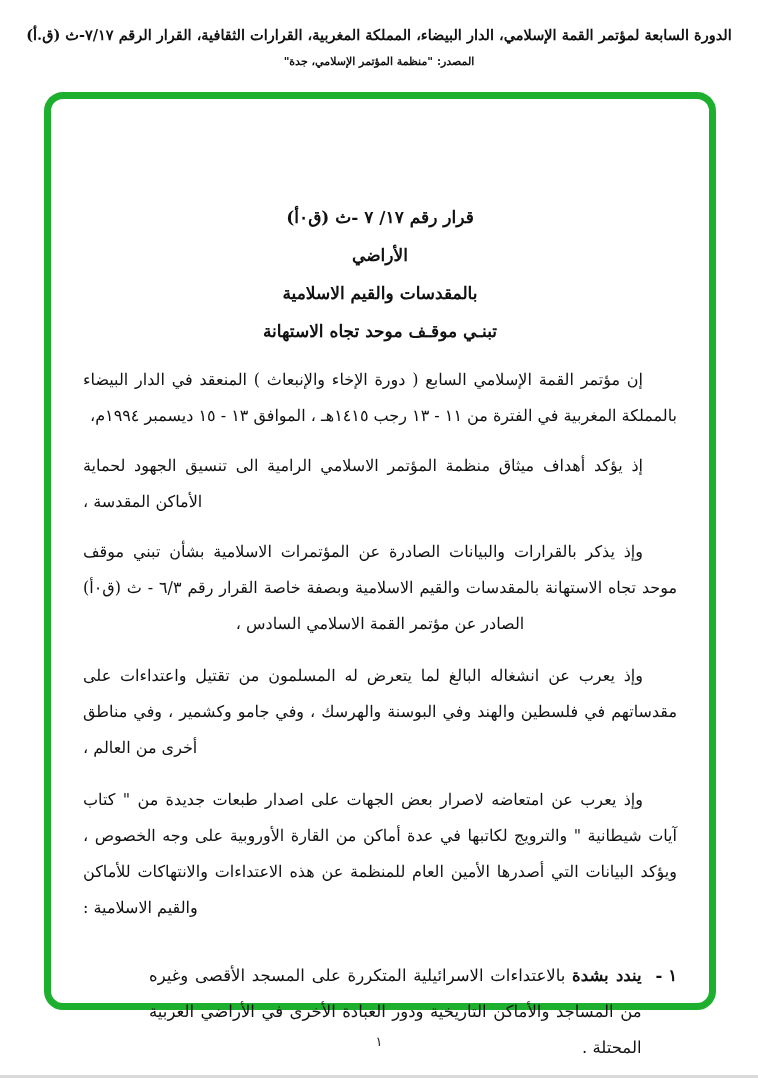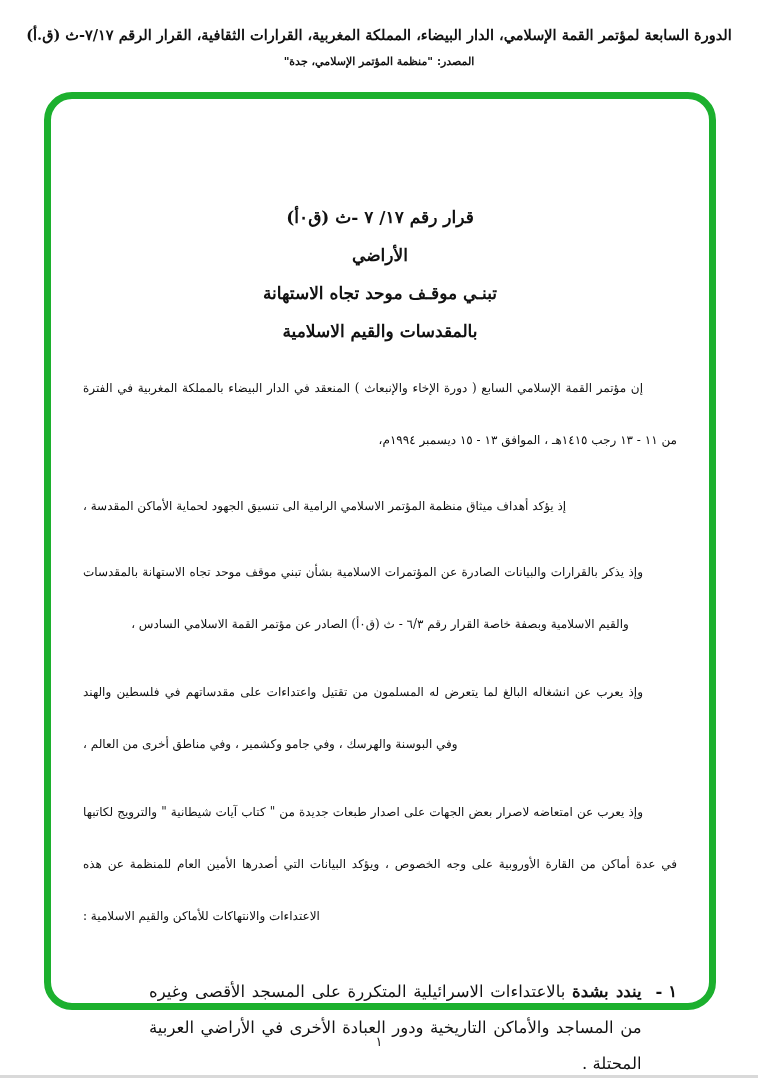--- a/index.html
+++ b/index.html
@@ -41,33 +41,33 @@
   }
   
   .green-box {
     position: absolute;
     top: 92px;
     left: 44px;
     width: 672px;
     height: 918px;
     box-sizing: border-box;
     border: 7px solid #1cb02e;
-    border-radius: 28px;
+    border-radius: 19px;
     padding: 99px 32px 16px 32px;
     background: #ffffff;
   }
   .title-block {
     text-align: center;
     font-weight: bold;
     font-size: 17px;
     line-height: 38px;
   }
   .para {
-    font-size: 12px;
-    line-height: 52px;
+    font-size: 16px;
+    line-height: 36px;
     text-align: justify;
     text-align-last: right;
     text-indent: 34px;
     margin: 0;
   }
   .para.last-left   { text-align-last: left; }
   .para.last-center { text-align-last: center; }
   .para.last-right  { text-align-last: right; }
   .m1 { margin-top: 12px; }
   .m2 { margin-top: 14px; }
@@ -112,22 +112,22 @@
   <div class="db-header">
     <div class="db-line1">الدورة السابعة لمؤتمر القمة الإسلامي، الدار البيضاء، المملكة المغربية، القرارات الثقافية، القرار الرقم ٧/١٧-ث (ق.أ)</div>
     <div class="db-line2">المصدر: "منظمة المؤتمر الإسلامي، جدة"</div>
   </div>
 
   <div class="green-box">
 
     <div class="title-block">
       <div>قرار رقم ١٧/ ٧ -ث (ق٠أ)</div>
       <div>الأراضي</div>
+      <div>بالمقدسات والقيم الاسلامية</div>
       <div>تبنـي موقـف موحد تجاه الاستهانة</div>
-      <div>بالمقدسات والقيم الاسلامية</div>
     </div>
 
     <p class="para last-right m1"><b></b> <span>إن مؤتمر القمة الإسلامي السابع ( دورة الإخاء والإنبعاث ) المنعقد في الدار البيضاء بالمملكة المغربية في الفترة من ١١ - ١٣ رجب ١٤١٥هـ ، الموافق ١٣ - ١٥ ديسمبر ١٩٩٤م،</span></p>
 
     <p class="para last-left m2"><b>إذ يؤكد</b> <span>أهداف ميثاق منظمة المؤتمر الاسلامي الرامية الى تنسيق الجهود لحماية الأماكن المقدسة ،</span></p>
 
     <p class="para last-center m3"><b>وإذ يذكر</b> <span>بالقرارات والبيانات الصادرة عن المؤتمرات الاسلامية بشأن تبني موقف موحد تجاه الاستهانة بالمقدسات والقيم الاسلامية وبصفة خاصة القرار رقم ٦/٣ - ث (ق٠أ) الصادر عن مؤتمر القمة الاسلامي السادس ،</span></p>
 
     <p class="para last-left m4"><b>وإذ يعرب</b> <span>عن انشغاله البالغ لما يتعرض له المسلمون من تقتيل واعتداءات على مقدساتهم في فلسطين والهند وفي البوسنة والهرسك ، وفي جامو وكشمير ، وفي مناطق أخرى من العالم ،</span></p>
 

